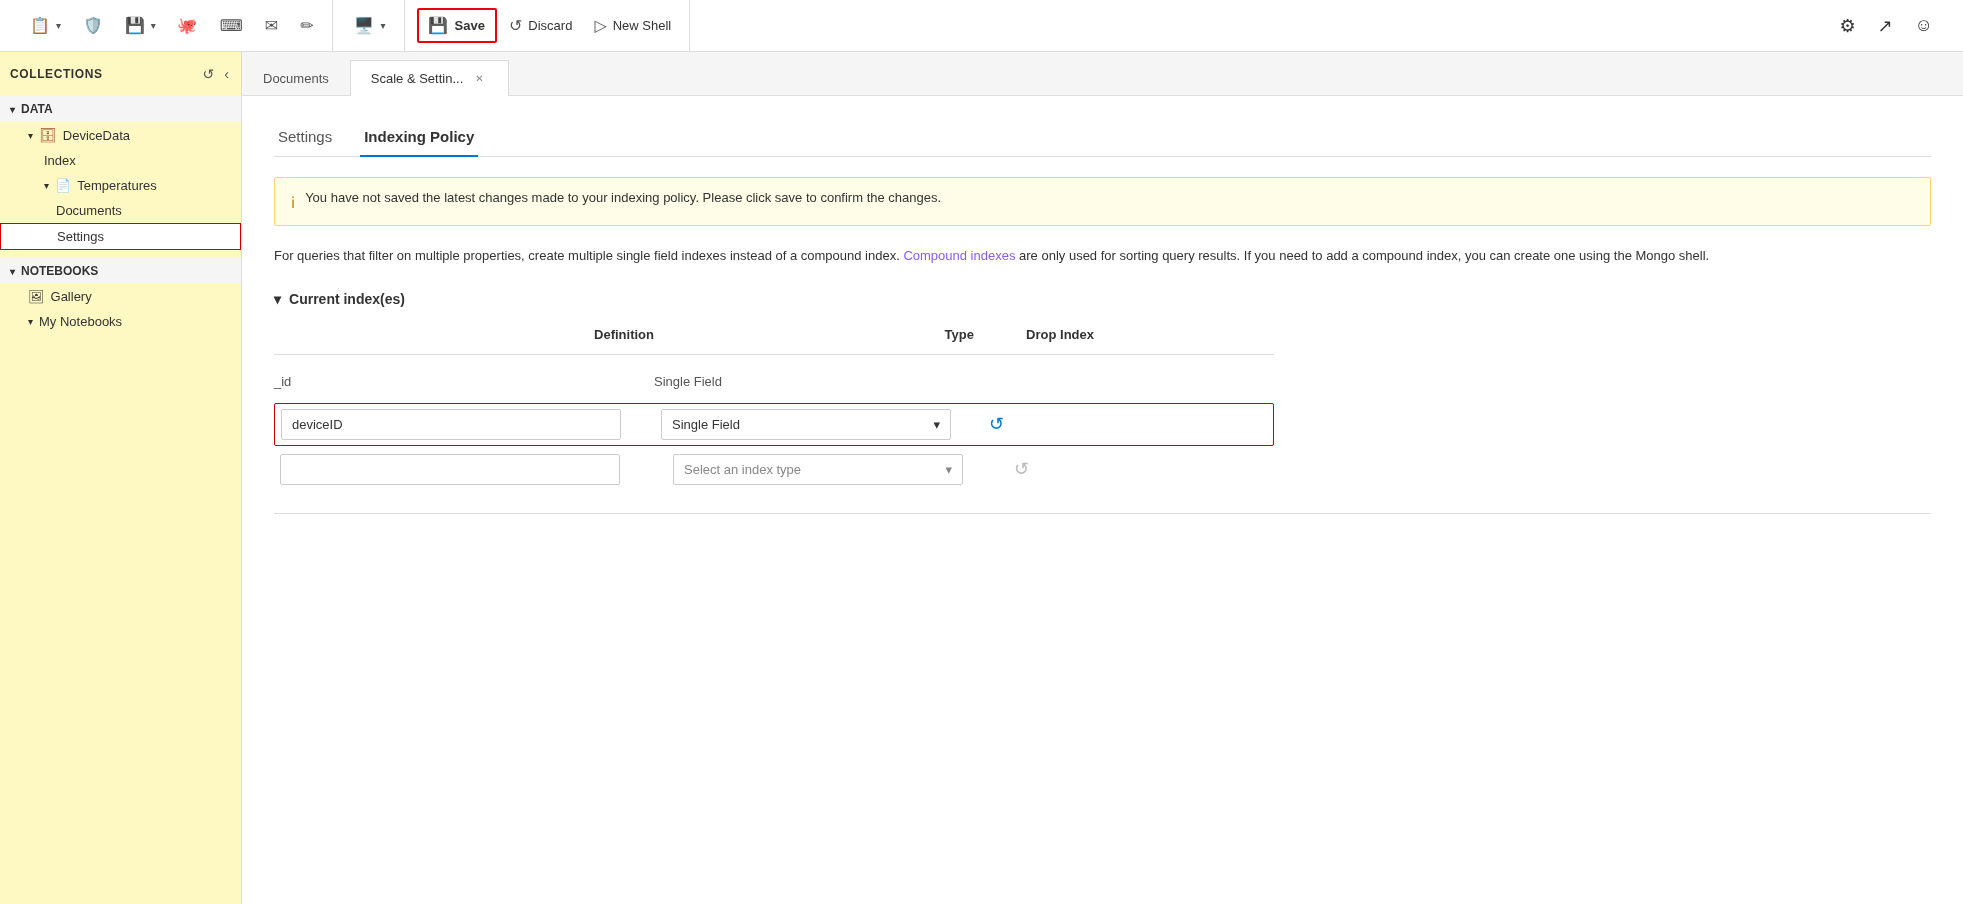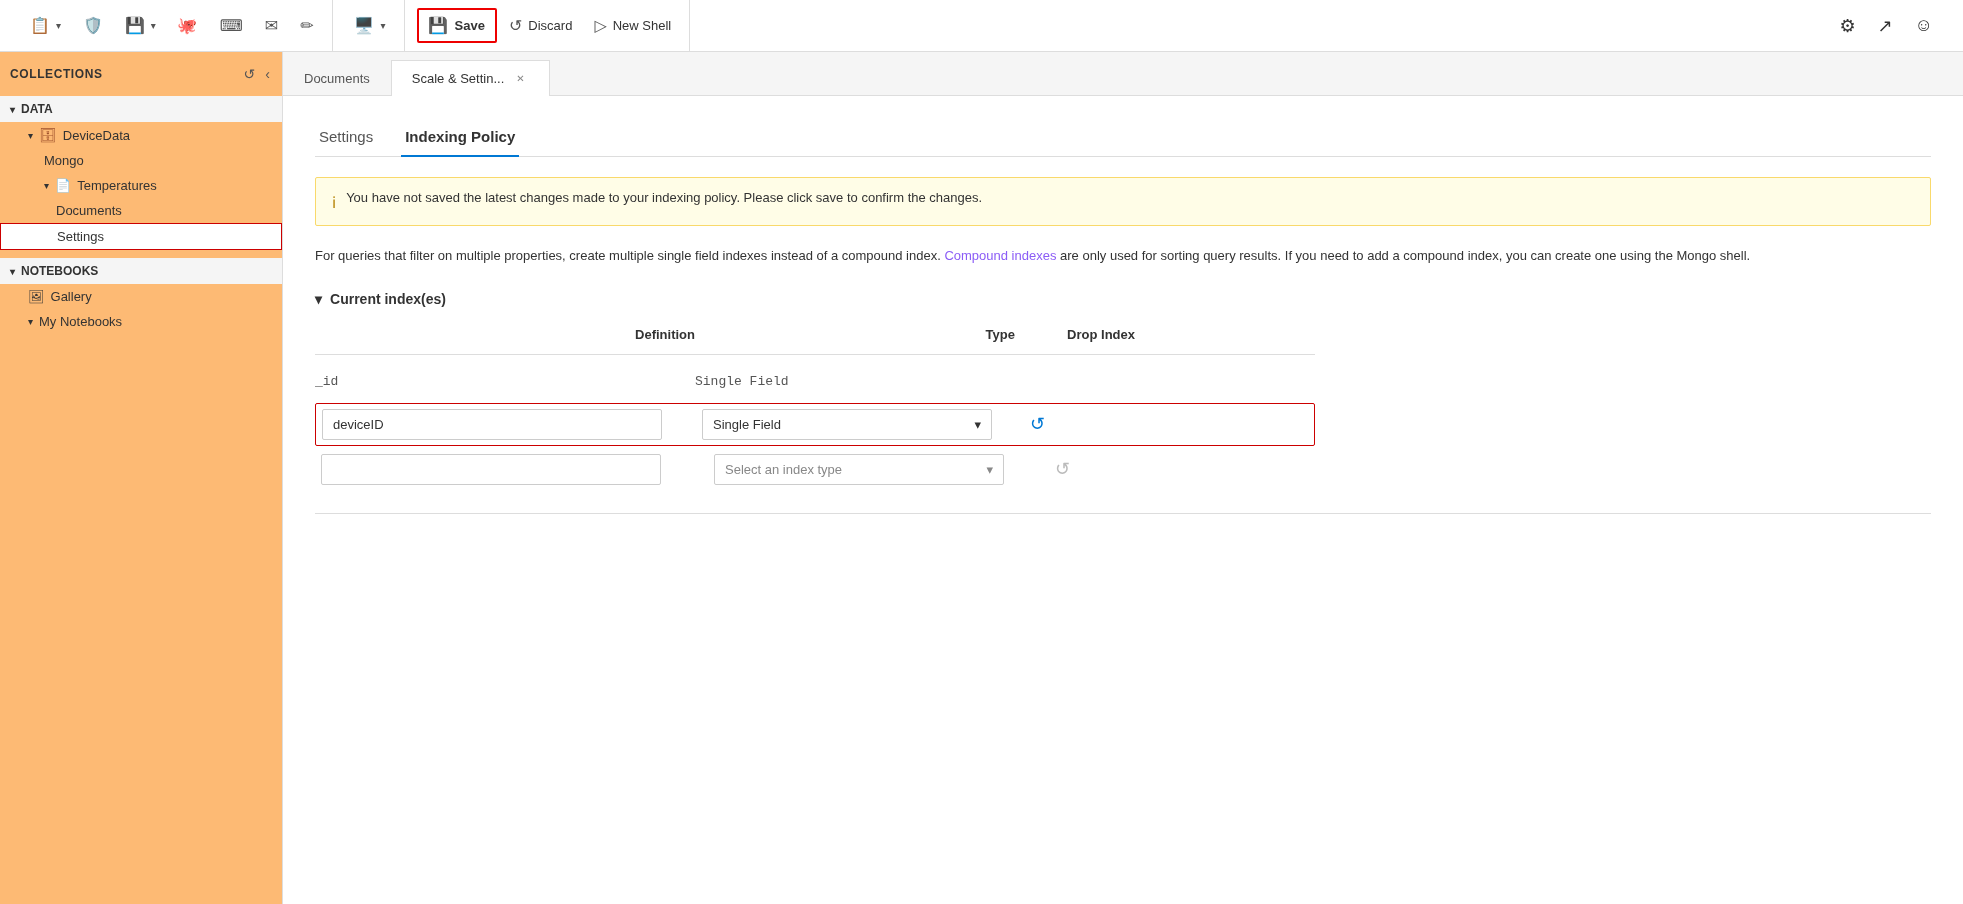--- a/index.html
+++ b/index.html
@@ -21,22 +21,22 @@
       border: 2px solid #e00; color: #333; font-weight: 600;
     }
     .toolbar-icon { font-size: 16px; color: #555; }
     .chevron { font-size: 10px; color: #555; }
 
     
     .main-layout { display: flex; flex: 1; overflow: hidden; }
 
     
     .sidebar {
-      width: 283px; flex-shrink: 0; border-right: 1px solid #ddd;
-      background: #fdba74; display: flex; flex-direction: column; overflow-y: auto;
+      width: 242px; flex-shrink: 0; border-right: 1px solid #ddd;
+      background: #fef9c3; display: flex; flex-direction: column; overflow-y: auto;
     }
     .sidebar-header {
       display: flex; align-items: center; justify-content: space-between;
       padding: 12px 10px; font-size: 12px; font-weight: 700; color: #333; letter-spacing: 0.05em;
     }
     .sidebar-header-actions { display: flex; gap: 6px; }
     .sidebar-icon-btn { background: none; border: none; cursor: pointer; color: #555; font-size: 14px; padding: 2px; }
     .sidebar-section-header {
       display: flex; align-items: center; gap: 6px; padding: 6px 10px;
       font-size: 12px; font-weight: 700; color: #333; cursor: pointer; background: #f5f5f5;
@@ -106,21 +106,21 @@
     .table-header {
       display: grid; grid-template-columns: 380px 320px 120px;
       padding: 0 0 8px 0; border-bottom: 1px solid #ddd; margin-bottom: 8px;
     }
     .table-header-cell { font-size: 13px; font-weight: 600; color: #333; padding: 4px 0; text-align: right; }
 
     .table-row {
       display: grid; grid-template-columns: 380px 320px 120px;
       align-items: center; padding: 6px 0; gap: 0;
     }
-    .table-cell { padding: 4px 8px 4px 0; font-family: Liberation Mono, monospace; }
+    .table-cell { padding: 4px 8px 4px 0; }
 
     .static-field { font-size: 13px; color: #555; padding: 6px 0; }
     .static-type { font-size: 13px; color: #555; }
 
     
     .field-input {
       border: 1px solid #ccc; border-radius: 2px; padding: 7px 10px;
       font-size: 13px; width: 360px; outline: none; color: #333;
     }
 
@@ -219,21 +219,21 @@
     <div class="sidebar-section-header">
       <span class="chevron-icon">▾</span>
       <span>DATA</span>
     </div>
     <div class="sidebar-item indent1">
       <span class="chevron-icon">▾</span>
       <span class="db-icon">🗄</span>
       <span>DeviceData</span>
     </div>
     <div class="sidebar-item indent2">
-      <span>Mongo</span>
+      <span>Index</span>
     </div>
     <div class="sidebar-item indent2">
       <span class="chevron-icon">▾</span>
       <span class="collection-icon">📄</span>
       <span>Temperatures</span>
     </div>
     <div class="sidebar-item indent3">
       <span>Documents</span>
     </div>
     <div class="sidebar-item indent3 selected" style="border: 1px solid #c00; background: #fff;">

